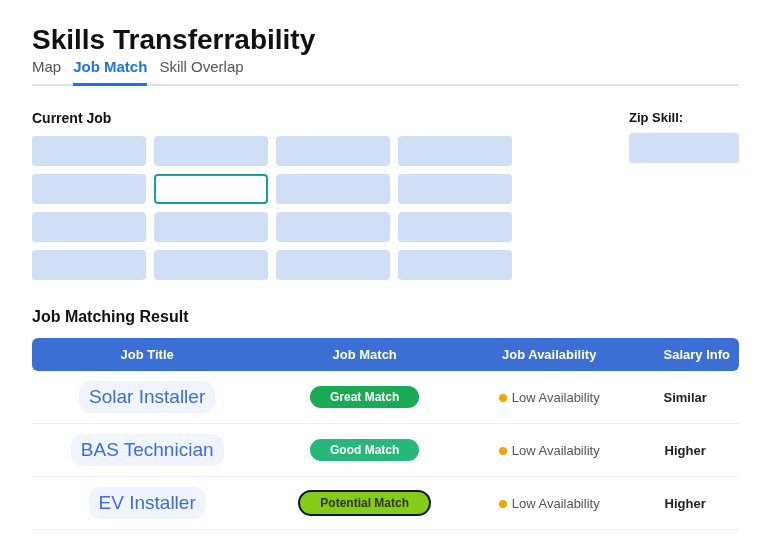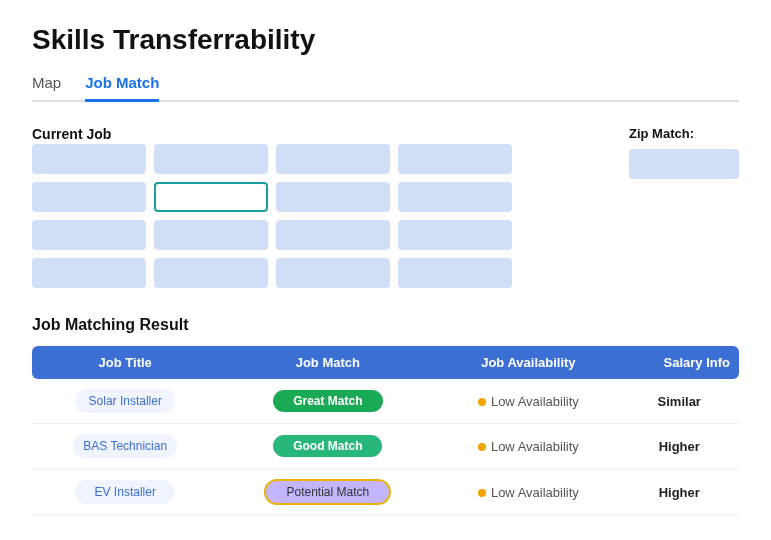--- a/index.html
+++ b/index.html
@@ -8,27 +8,27 @@
       background: #ffffff;
       color: #222;
       width: 771px;
       min-height: 540px;
       padding: 24px 32px;
     }
 
     .page-title {
       font-size: 28px;
       font-weight: 700;
-      margin-bottom: 18px;
+      margin-bottom: 2px;
       color: #111;
     }
 
     .tabs {
       display: flex;
-      gap: 24px;
+      gap: 12px;
       border-bottom: 2px solid #e0e0e0;
       margin-bottom: 24px;
     }
     .tab {
       font-size: 15px;
       padding-bottom: 8px;
       cursor: pointer;
       color: #555;
       font-weight: 500;
       border-bottom: 3px solid transparent;
@@ -46,21 +46,21 @@
       align-items: flex-start;
       margin-bottom: 28px;
     }
 
     .current-job-area {
       flex: 1;
     }
     .current-job-label {
       font-size: 14px;
       font-weight: 700;
-      margin-bottom: 2px;
+      margin-bottom: 10px;
       color: #111;
     }
 
     .grid-area {
       display: grid;
       grid-template-columns: repeat(4, 1fr);
       gap: 8px;
       max-width: 480px;
     }
     .grid-cell {
@@ -129,21 +129,21 @@
       border-bottom: 1px solid #f0f0f0;
     }
     .results-table tbody tr td:first-child {
       text-align: center;
     }
 
     .job-title-cell {
       background: #f0f4ff;
       border-radius: 12px;
       color: #3b6fd4;
-      font-size: 12px;
+      font-size: 19px;
       padding: 5px 10px;
       display: inline-block;
       min-width: 100px;
     }
 
     .badge {
       display: inline-block;
       padding: 4px 20px;
       border-radius: 20px;
       font-size: 12px;
@@ -151,24 +151,24 @@
     }
     .badge-great {
       background: #1aaa55;
       color: #fff;
     }
     .badge-good {
       background: #28b77a;
       color: #fff;
     }
     .badge-potential {
-      background: #c4b5fd;
+      background: #84cc16;
       color: #333;
-      border: 2px solid #eab308;
-      font-weight: 400;
+      border: 2px solid #0f172a;
+      font-weight: 700;
     }
 
     .availability-cell {
       color: #555;
       font-size: 13px;
     }
     .availability-dot {
       display: inline-block;
       width: 8px;
       height: 8px;
@@ -185,20 +185,21 @@
     }
   </style>
 </head>
 <body>
 
 <h1 class="page-title">Skills Transferrability</h1>
 
 <div class="tabs">
   <div class="tab">Map</div>
   <div class="tab active">Job Match</div>
+  <div class="tab">Skill Overlap</div>
 </div>
 
 <div class="top-section">
   <div class="current-job-area">
     <div class="current-job-label">Current Job</div>
     <div class="grid-area" id="job-grid">
     <div class="grid-cell"></div>
         <div class="grid-cell"></div>
         <div class="grid-cell"></div>
         <div class="grid-cell"></div>
@@ -210,21 +211,21 @@
         <div class="grid-cell"></div>
         <div class="grid-cell"></div>
         <div class="grid-cell"></div>
         <div class="grid-cell"></div>
         <div class="grid-cell"></div>
         <div class="grid-cell"></div>
         <div class="grid-cell"></div>
       </div>
   </div>
   <div class="zip-area">
-    <div class="zip-label">Zip Match:</div>
+    <div class="zip-label">Zip Skill:</div>
     <div class="zip-box"></div>
   </div>
 </div>
 
 <div>
   <div class="section-title">Job Matching Result</div>
   <table class="results-table">
     <thead>
       <tr id="header-row">
           <th>Job Title</th>

